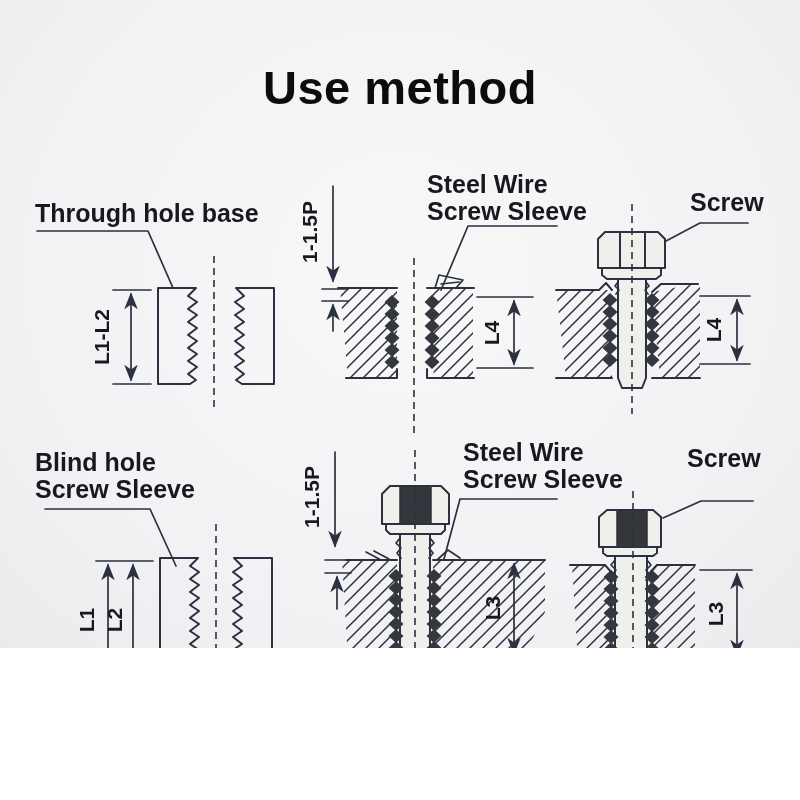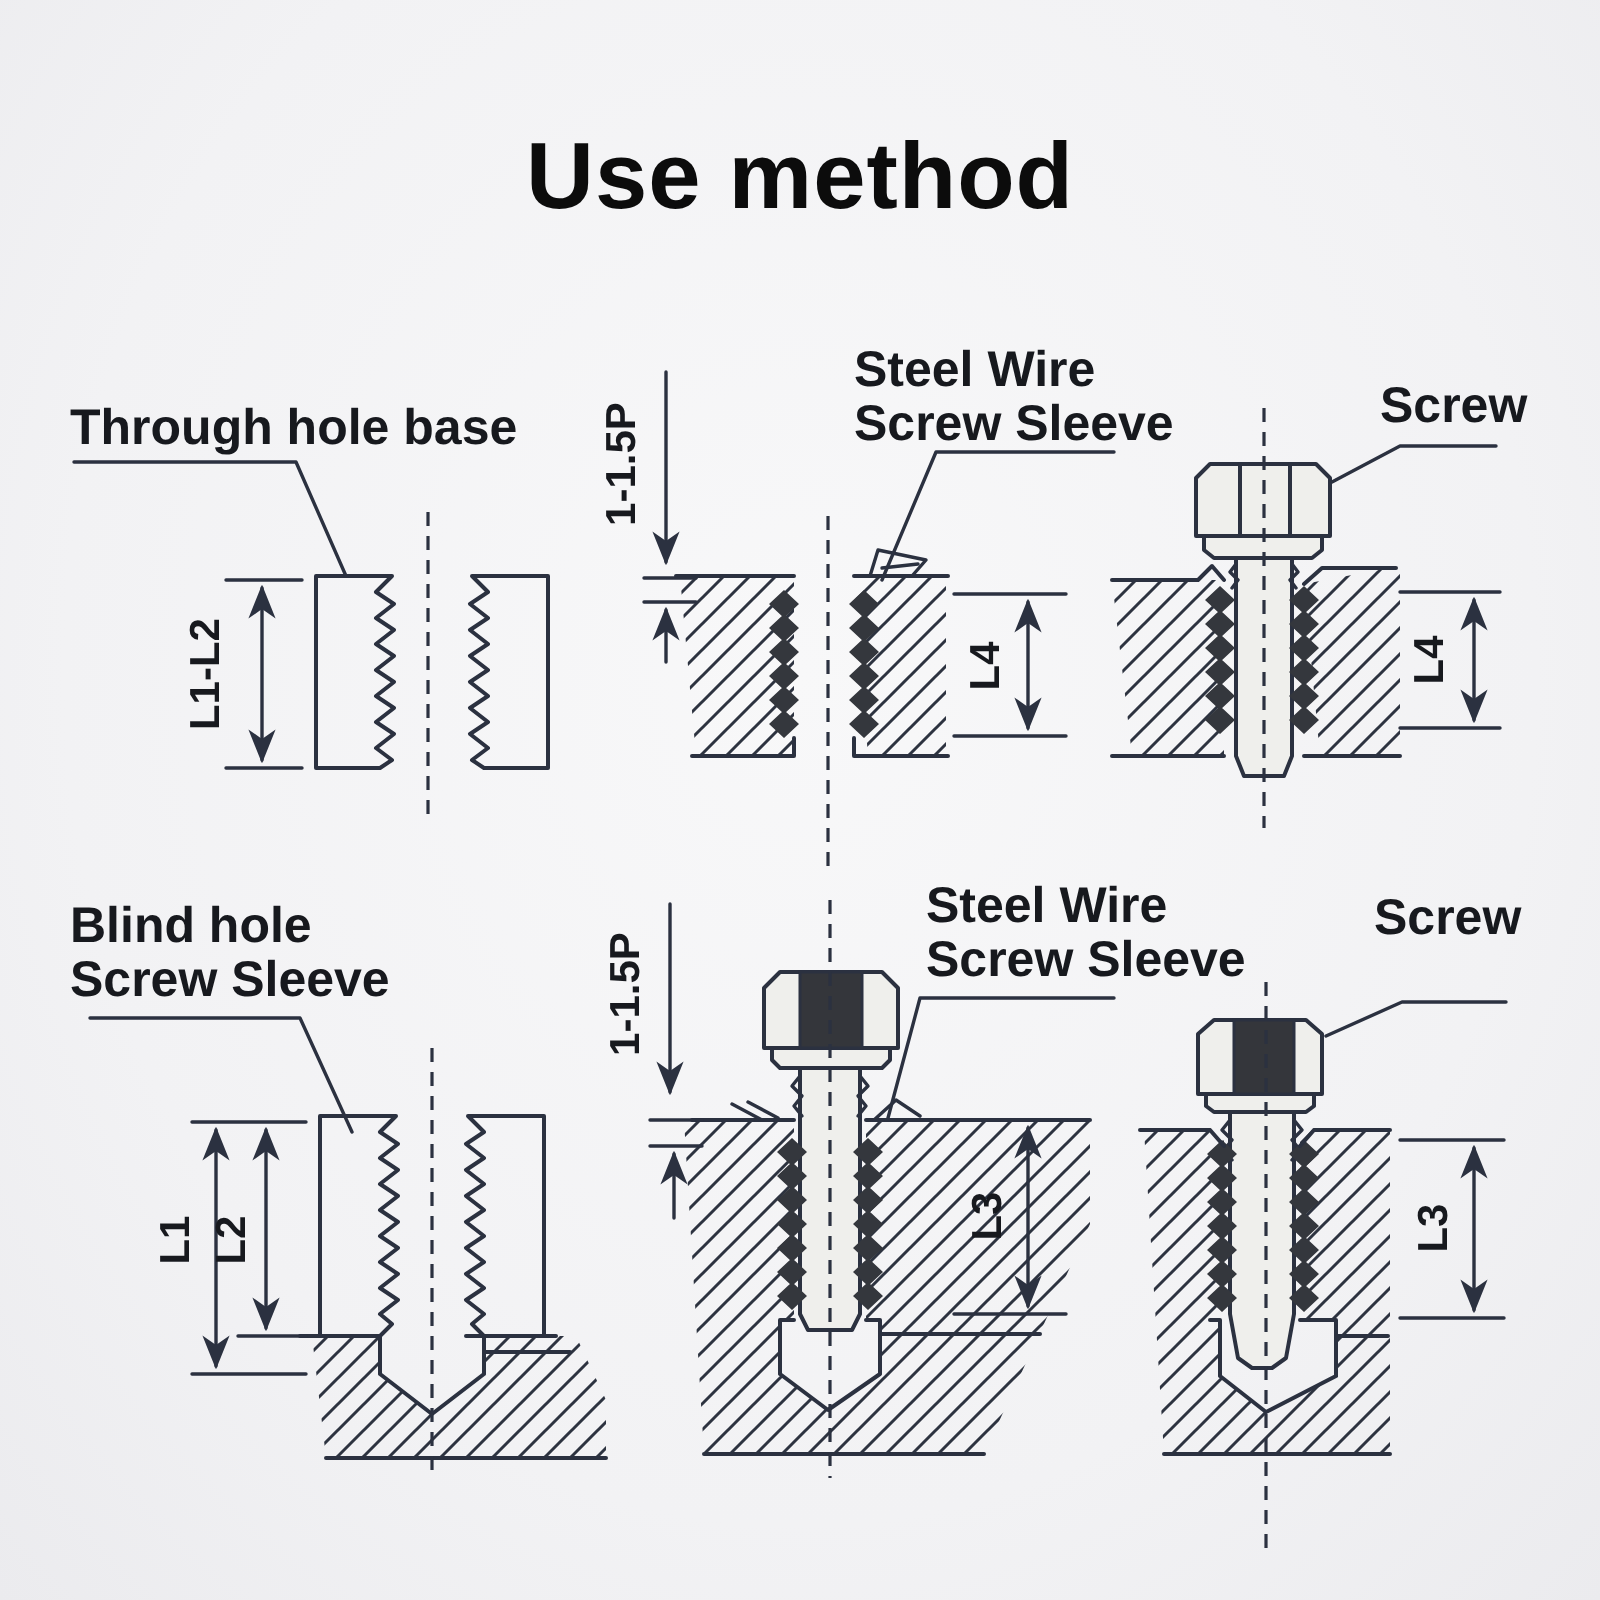--- a/index.html
+++ b/index.html
@@ -1,17 +1,17 @@
 <!DOCTYPE html>
 <html><head>
 <meta charset="utf-8">
 <style>
   html,body{margin:0;padding:0;}
   .page{
-    position:relative;width:800px;height:800px;overflow:hidden;
+    position:relative;width:800px;height:648px;overflow:hidden;
     background:radial-gradient(ellipse at 50% 42%, #f8f8f9 0%, #f2f2f4 65%, #ebebee 100%);
     font-family:"Liberation Sans",sans-serif;
   }
   .title{
     position:absolute;top:60px;left:0;width:800px;text-align:center;
     font-size:47px;font-weight:bold;color:#0c0c0c;letter-spacing:.5px;
   }
   svg text{font-family:"Liberation Sans",sans-serif;fill:#17191e;}
   .lbl{font-size:25px;font-weight:600;}
   .dim{font-size:21px;font-weight:600;}

